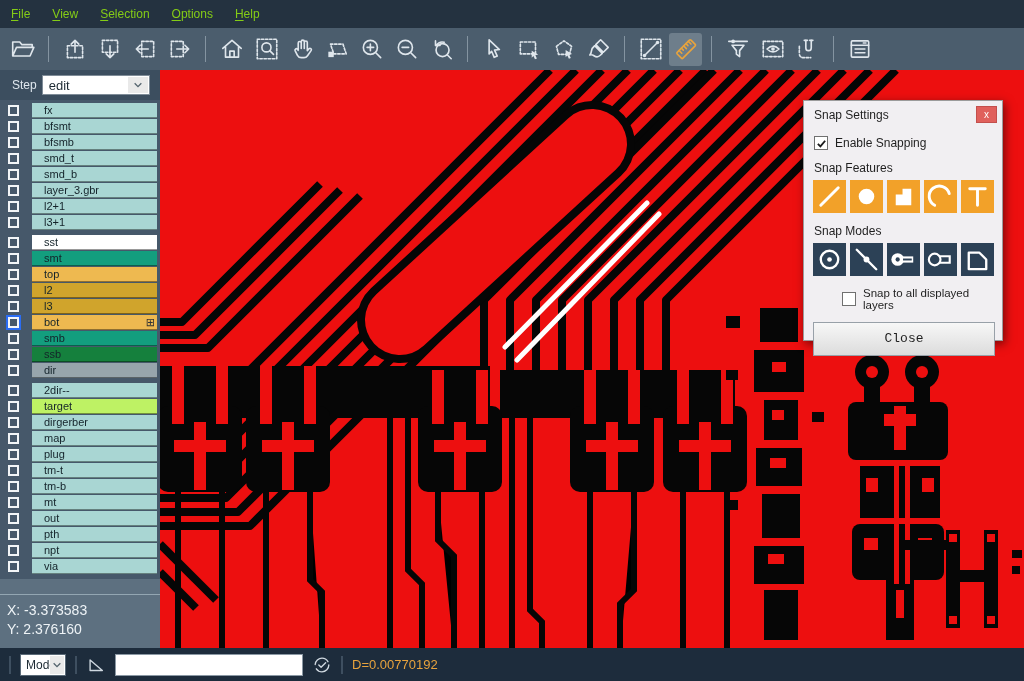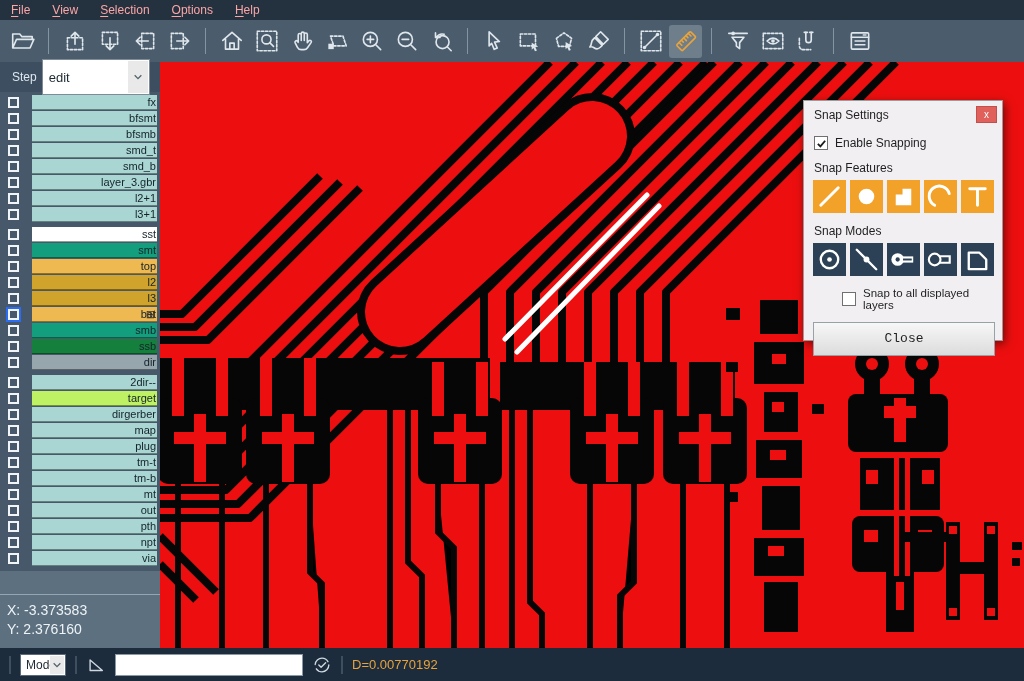--- a/index.html
+++ b/index.html
@@ -1,50 +1,50 @@
 <!DOCTYPE html>
 <html><head>
 <meta charset="utf-8">
 <style>
   * { box-sizing: border-box; margin: 0; padding: 0; }
   html,body { width:1024px; height:681px; overflow:hidden; }
   body { font-family:"Liberation Sans", sans-serif; background:#1d2c3c; position:relative; }
   .app { position:absolute; inset:0; width:1024px; height:681px; display:flex; flex-direction:column; }
 
   
-  .menu-bar { height:20px; background:#243240; color:#fca5a5; display:flex; align-items:center; font-size:12px; flex:0 0 auto; }
+  .menu-bar { height:28px; background:#243240; color:#84cc16; display:flex; align-items:center; font-size:12px; flex:0 0 auto; }
   .menu-item { padding:2px 11px 3px; cursor:default; }
   .menu-item u { text-underline-offset:2px; }
 
   
   .toolbar { height:42px; background:#4b5d6d; display:flex; align-items:center; padding:0 5px; flex:0 0 auto; }
   .tool-btn { width:33px; height:33px; display:flex; align-items:center; justify-content:center; border-radius:3px; margin:0 1px; }
   .tool-btn.active { background:#6e7e8b; }
   .tool-btn svg { width:26px; height:26px; stroke:#dfe6ec; fill:none; stroke-width:1.5; stroke-linecap:round; stroke-linejoin:round; }
   .tool-btn.active svg { stroke:#e8a33d; }
   .tool-sep { width:1px; height:26px; background:#8494a1; margin:0 8px; flex:0 0 auto; }
 
   
   .main { flex:1; display:flex; min-height:0; }
 
   
   .sidebar { width:160px; background:#46586a; display:flex; flex-direction:column; flex:0 0 auto; }
   .step-row { height:30px; background:#3c4e5f; display:flex; align-items:center; padding:0 10px; gap:5px; flex:0 0 auto; }
   .step-label { color:#dfe7ee; font-size:12px; padding-left:2px; }
-  .step-select { flex:1; height:36px; background:#ffffff; border:1px solid #7f8c98; display:flex; align-items:center; font-size:13px; color:#1d2a33; padding-left:6px; position:relative; }
+  .step-select { flex:1; height:20px; background:#ffffff; border:1px solid #7f8c98; display:flex; align-items:center; font-size:13px; color:#1d2a33; padding-left:6px; position:relative; }
   .step-select .chev { position:absolute; right:1px; top:1px; bottom:1px; width:20px; background:#e9e9e9; display:flex; align-items:center; justify-content:center; }
   .chev svg { width:10px; height:8px; stroke:#55656f; fill:none; stroke-width:1.6; }
 
   .layer-list { padding-top:3px; }
   .layer-group { margin-bottom:5px; }
   .layer-row { display:flex; height:15px; margin-bottom:1px; align-items:center; }
   .cbx-cell { width:27px; display:flex; align-items:center; justify-content:center; flex:0 0 auto; }
   .cbx { width:11px; height:11px; border:2px solid #f2f5f7; background:transparent; }
   .cbx.sel { outline:2px solid #2a6df4; }
-  .name-cell { flex:1; margin-left:5px; margin-right:3px; font-size:11px; line-height:14px; padding:0 1px; color:#14232a; position:relative; border-bottom:1px solid rgba(0,0,0,.4); white-space:nowrap; overflow:hidden;text-align:right; }
+  .name-cell { flex:1; margin-left:5px; margin-right:3px; font-size:11px; line-height:14px; padding:0 12px; color:#14232a; position:relative; border-bottom:1px solid rgba(0,0,0,.4); white-space:nowrap; overflow:hidden; }
   .grid-glyph { position:absolute; right:2px; top:0; font-size:11px; color:#333; }
 
   .sidebar-bottom { flex:1; background:#5d7080; display:flex; flex-direction:column; justify-content:flex-end; }
   .coords { border-top:1px solid #93a6b2; padding:6px 7px 9px; color:#eef3f6; font-size:14px; line-height:1.35; }
 
   
   .canvas-wrap { position:relative; flex:1; background:#000; overflow:hidden; }
   .canvas-wrap svg.board { display:block; }
 
   

